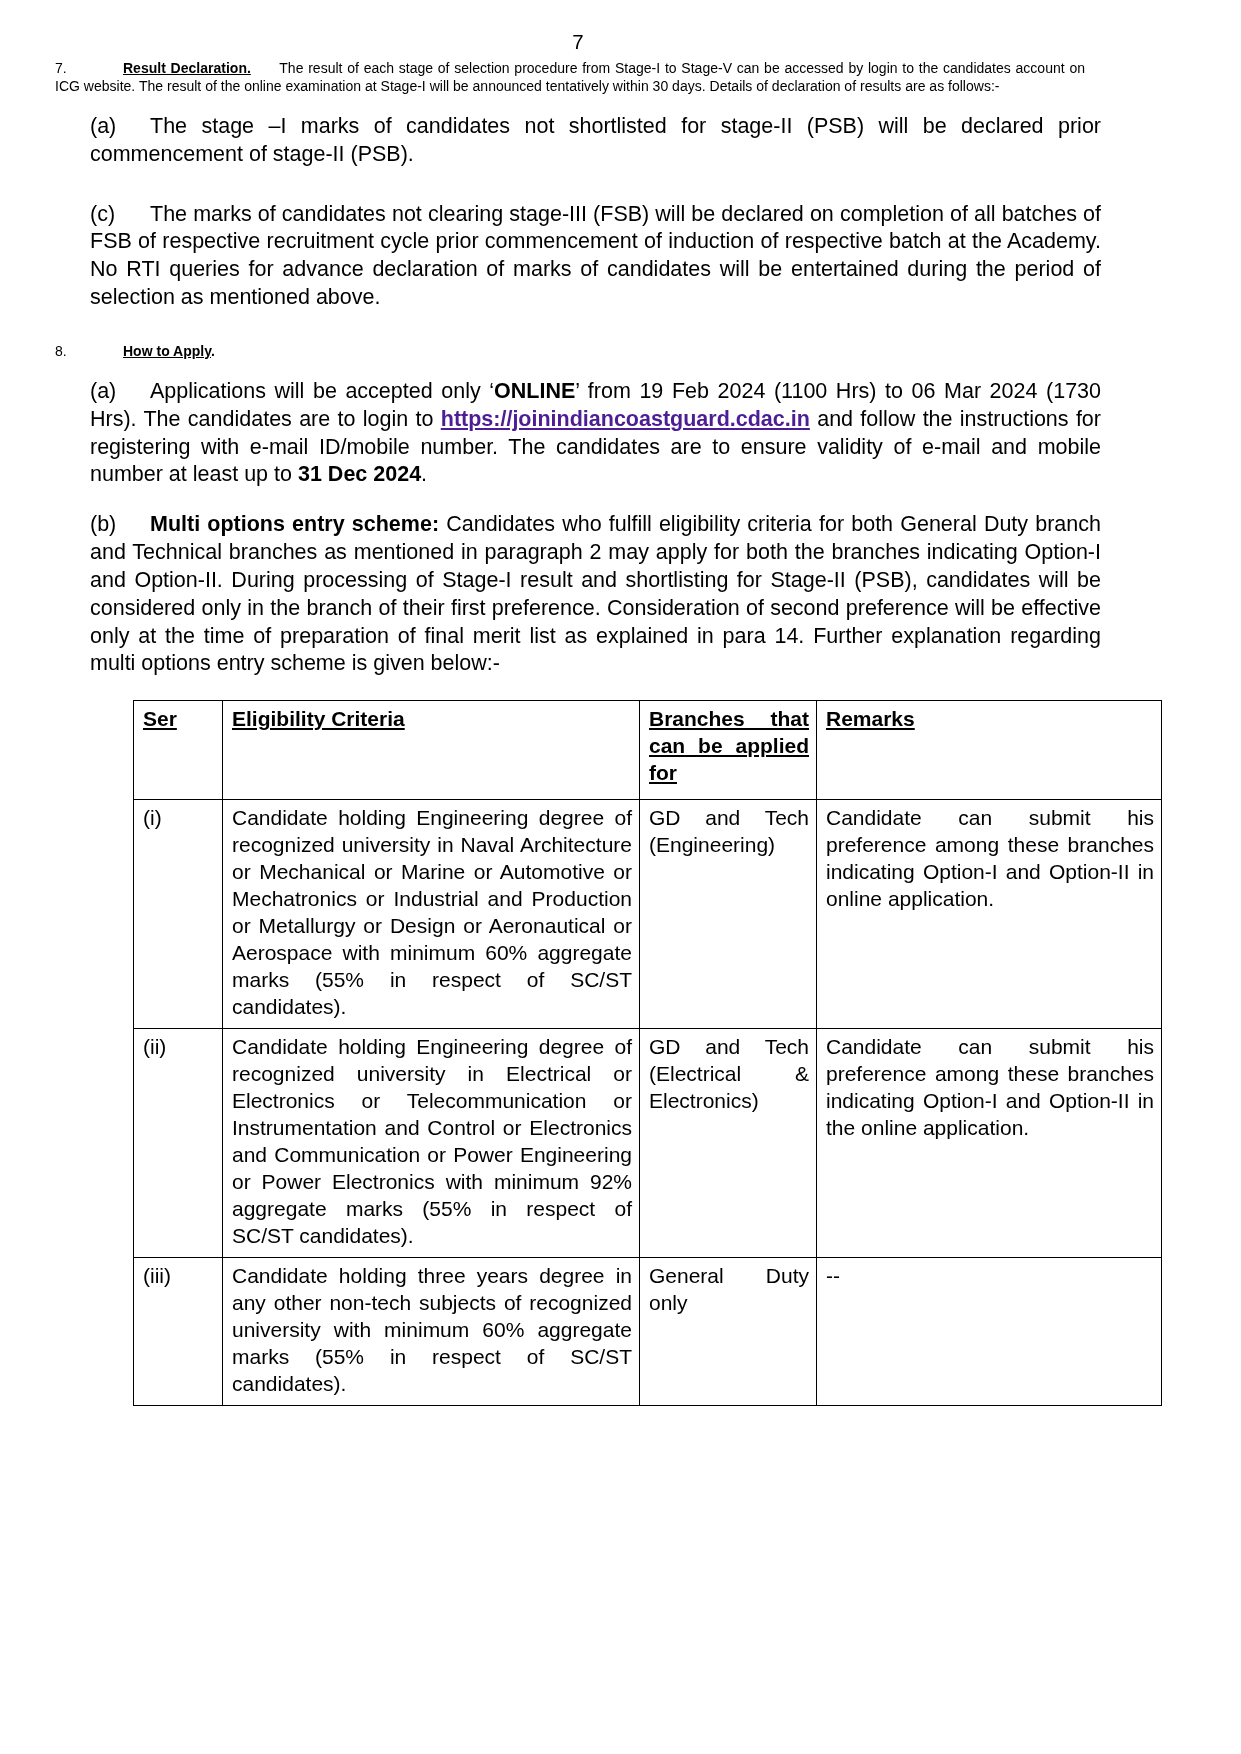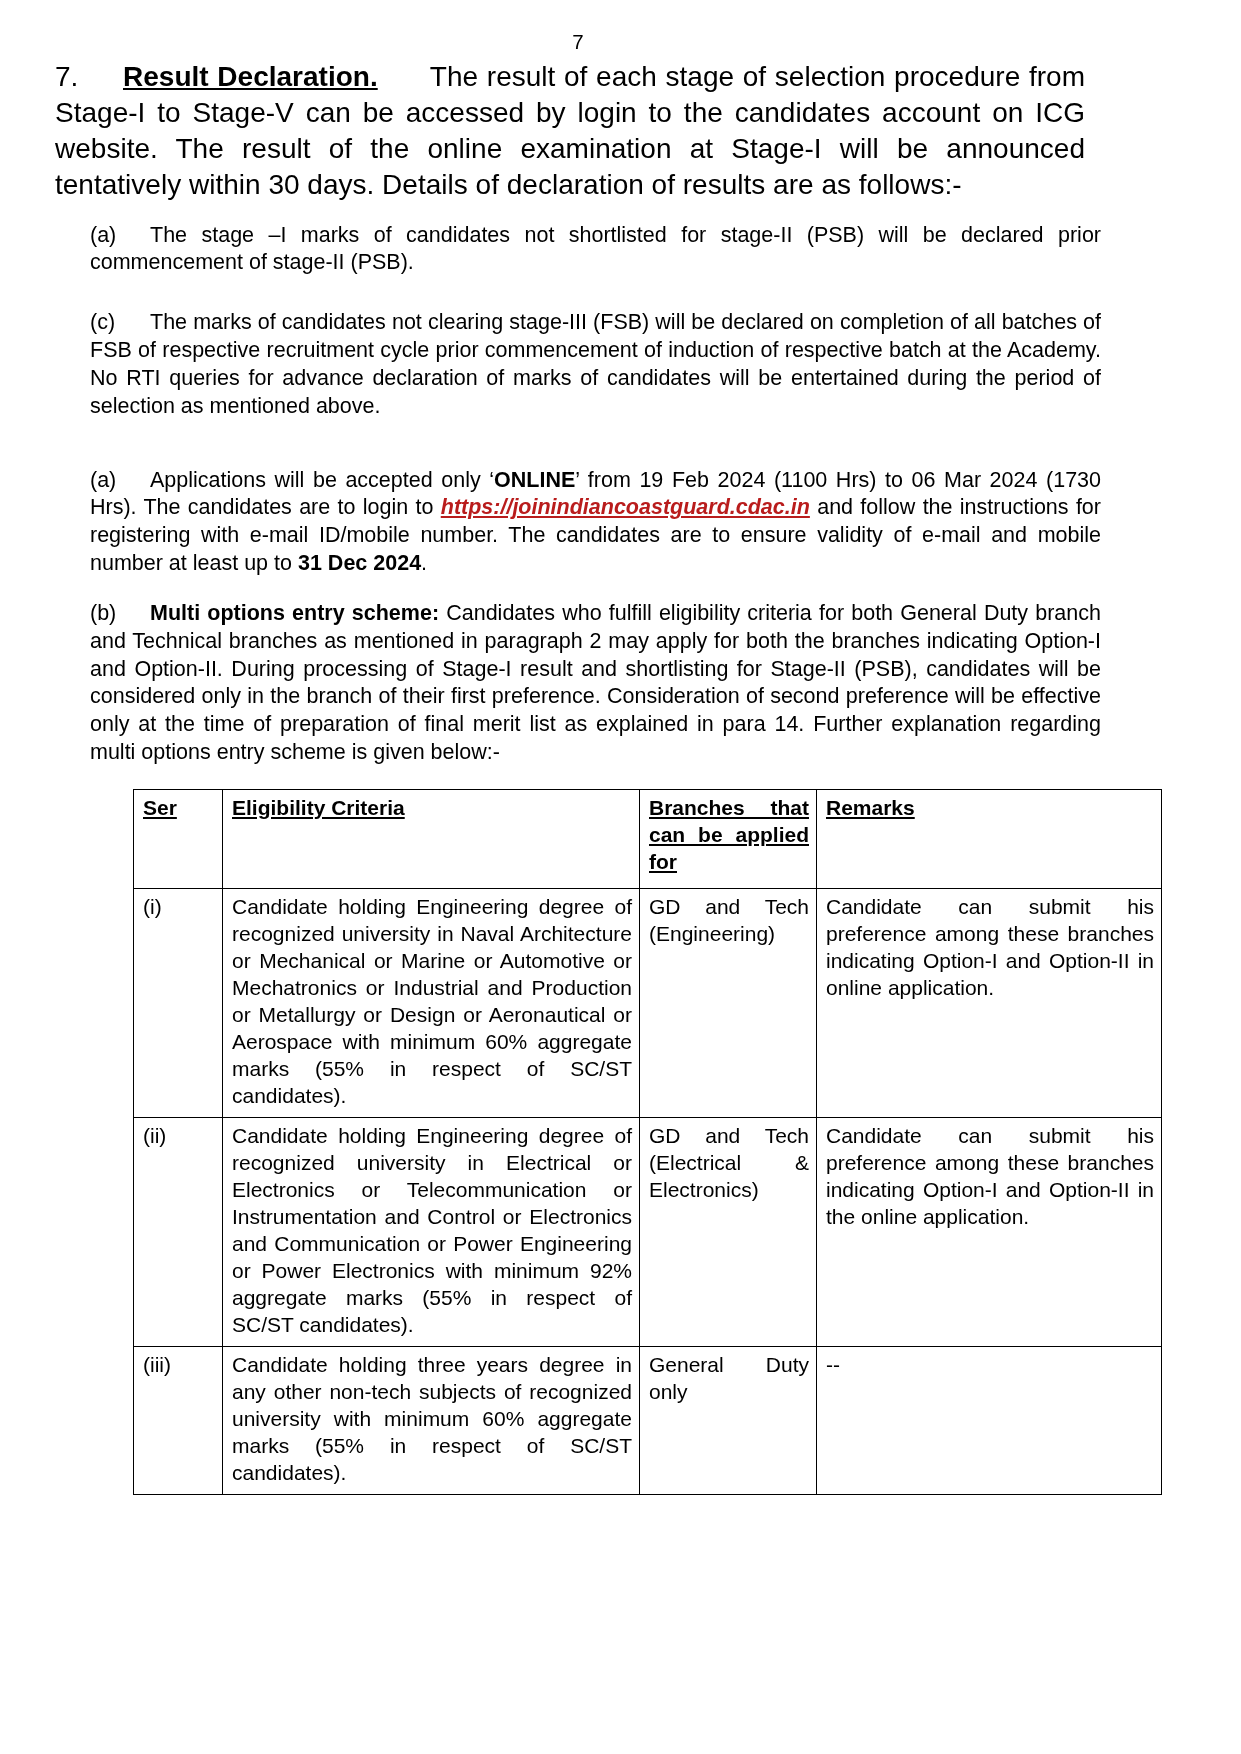--- a/index.html
+++ b/index.html
@@ -21,21 +21,21 @@
     overflow: hidden;
   }
   .page-number {
     text-align: center;
     font-size: 20.5px;
     line-height: 1.2;
     margin: 0 0 4px 0;
     padding-right: 0;
   }
   .para {
-    font-size: 28px;
+    font-size: 14px;
     line-height: 1.295;
     text-align: justify;
     margin: 0 16px 0 0;
     letter-spacing: 0.01px;
   }
   .num-para {
     position: relative;
     padding-left: 0;
     margin-bottom: 2px;
   }
@@ -49,24 +49,23 @@
     font-size: 21.5px;
     line-height: 1.295;
   }
   .label-inline {
     display: inline-block;
     width: 60px;
   }
   .bold { font-weight: bold; }
   .bu { font-weight: bold; text-decoration: underline; }
   .link {
-    color: #b91c1c;
+    color: #4c1d95;
     font-weight: bold;
     text-decoration: underline;
-    font-style: italic;
   }
   .gap-sm { height: 16px; }
   .gap-md { height: 22px; }
   .gap-lg { height: 30px; }
 
   table.opt-table {
     border-collapse: collapse;
     margin-left: 78px;
     margin-top: 22px;
     width: 960px;
@@ -117,20 +116,23 @@
 
 
   <div class="gap-sm"></div>
 
   <div class="indent">
     <span class="label-inline">(c)</span><span>The marks of candidates not clearing stage-III (FSB) will be declared on completion of all batches of FSB of respective recruitment cycle prior commencement of induction of respective batch at the Academy. No RTI queries for advance declaration of marks of candidates will be entertained during the period of selection as mentioned above.</span>
   </div>
 
   <div class="gap-lg"></div>
 
+  <div class="para num-para">
+    <span class="sec-num">8.</span><span class="bu">How to Apply</span><span class="bold">.</span>
+  </div>
 
   <div class="gap-sm"></div>
 
   <div class="indent">
     <span class="label-inline">(a)</span><span>Applications will be accepted only ‘</span><span class="bold">ONLINE</span><span>’ from 19 Feb 2024 (1100 Hrs) to 06 Mar 2024 (1730 Hrs). The candidates are to login to </span><a class="link" href="#">https://joinindiancoastguard.cdac.in</a><span> and follow the instructions for registering with e-mail ID/mobile number. The candidates are to ensure validity of e-mail and mobile number at least up to </span><span class="bold">31 Dec 2024</span><span>.</span>
   </div>
 
   <div class="gap-md"></div>
 
   <div class="indent">

